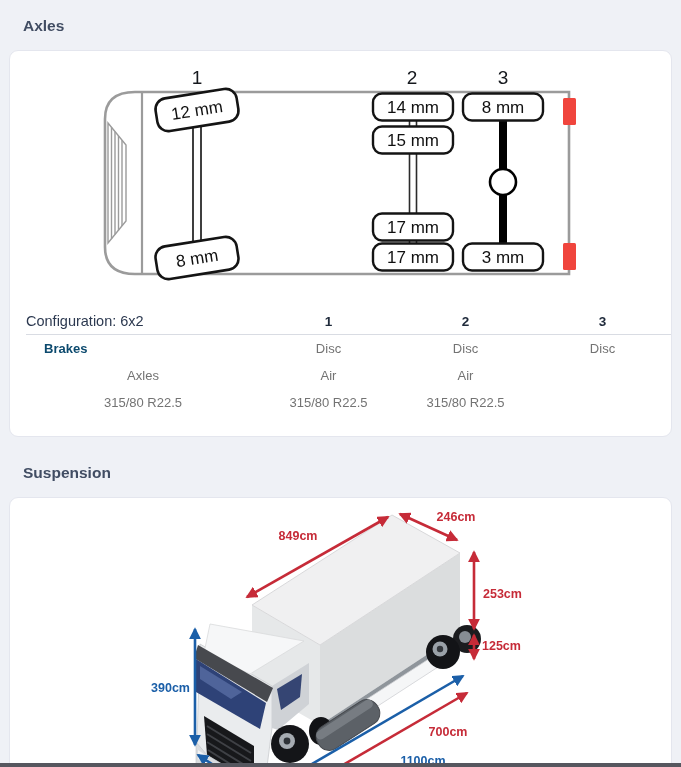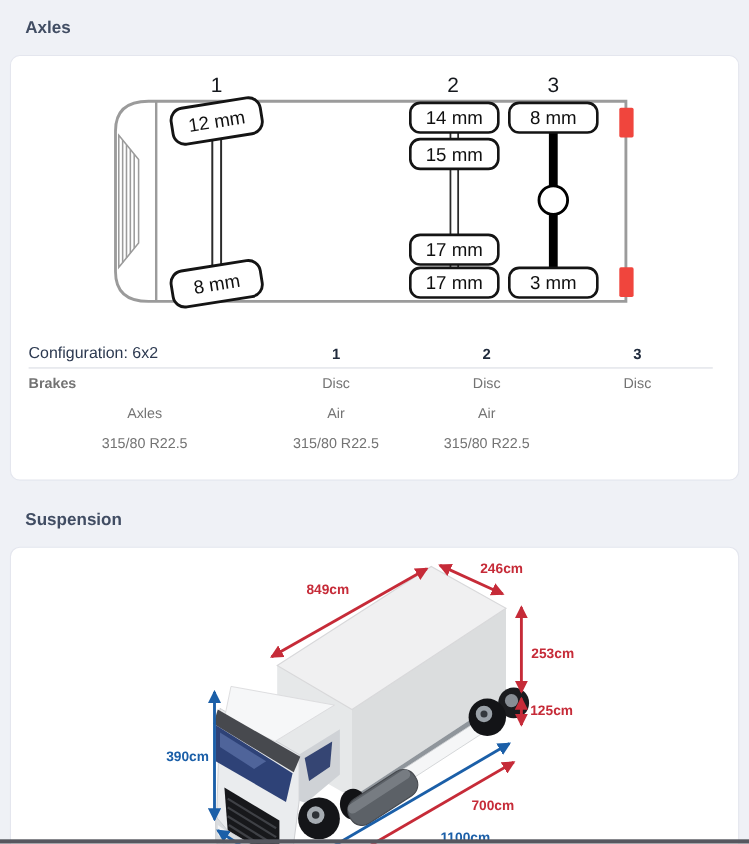--- a/index.html
+++ b/index.html
@@ -15,26 +15,26 @@
   }
   .card{
     margin:0 9px;background:#ffffff;
     border:1px solid #e4e6ee;border-radius:9px;
     box-sizing:border-box;
   }
   #axles-card{height:387px;}
   #dimensions-card{height:315px;margin-top:0;}
   svg{display:block;}
   
-  .cfg-table{padding:0 23px 0 16px;}
+  .cfg-table{padding:0 0 0 16px;}
   .cfg-row{display:grid;grid-template-columns:1fr 137px 137px 137px;align-items:center;height:27px;}
   .cfg-head{height:26px;border-bottom:1px solid #d9dce3;}
   .cfg-title{font-size:14.5px;color:#2c3950;font-weight:400;}
   .cfg-col{font-size:13.5px;font-weight:700;color:#202b3c;text-align:center;}
-  .cfg-label{font-size:13px;font-weight:700;color:#737373;}
+  .cfg-label{font-size:13px;font-weight:700;color:#0c4a6e;margin-left:18px;}
   .cfg-val{font-size:13px;color:#737373;text-align:center;}
   .bottom-bar{
     position:absolute;left:0;bottom:0;width:100%;height:4px;
     background:#56575f;
   }
   .diagram-text{font-family:"Liberation Sans",sans-serif;}
 </style>
 </head>
 <body>
 

